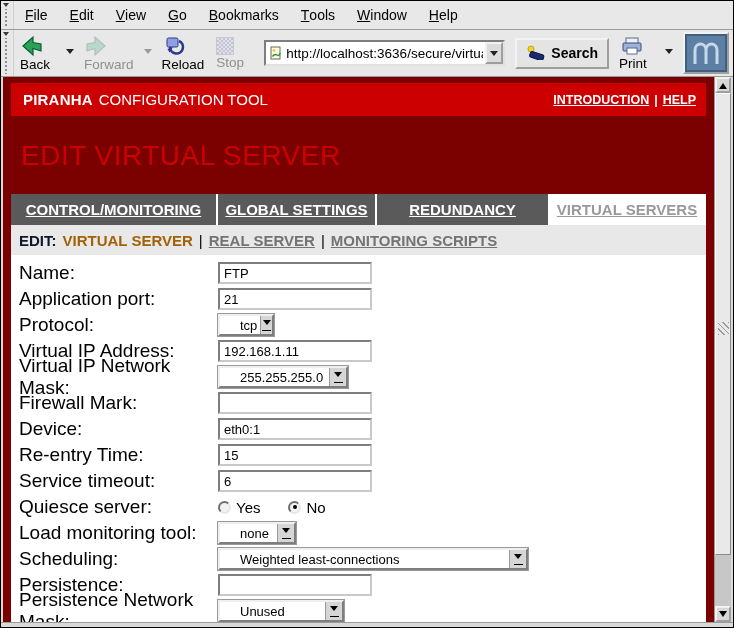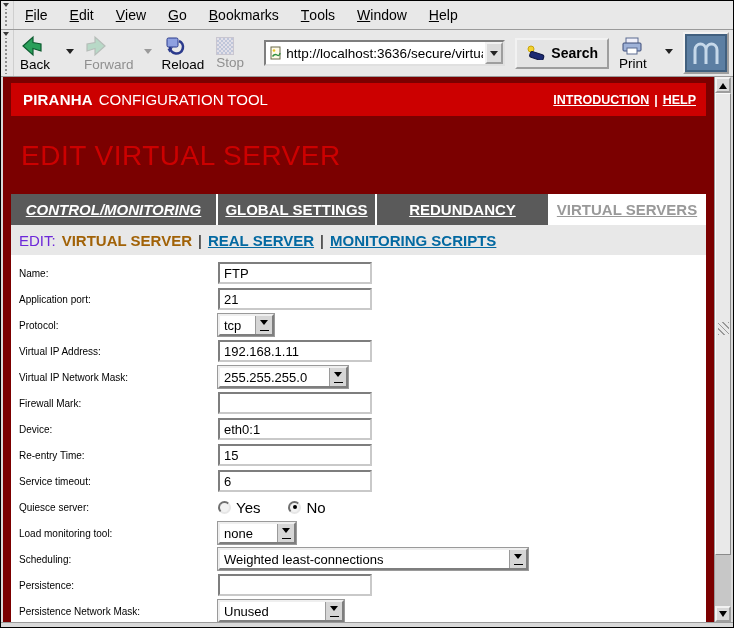--- a/index.html
+++ b/index.html
@@ -46,38 +46,38 @@
   .brandbar .strong { font-weight:bold; letter-spacing:.2px; }
   .brand-links { margin-left:auto; font-size:12.5px; font-weight:bold; display:flex; gap:5px; align-items:center; }
   .brand-links a { color:#fff; text-decoration:underline; cursor:pointer; }
 
   .page-title { color:#cc0000; font-size:28px; margin:24px 0 22px 10px; letter-spacing:.5px; }
 
   .white-block { background:#fff; }
   .tabs { display:flex; height:31px; background:#fff; }
   .tab { background:#5a5a5a; color:#fff; font-weight:bold; font-size:15px; display:flex;
          align-items:center; justify-content:center; text-decoration:underline; margin-right:2px; cursor:pointer; }
-  .tab:nth-child(1){ width:205px;font-style:italic; } .tab:nth-child(2){ width:157px; } .tab:nth-child(3){ width:171px; margin-right:0; }
+  .tab:nth-child(1){ width:205px; } .tab:nth-child(2){ width:157px; } .tab:nth-child(3){ width:171px; margin-right:0; }
   .tab.active { background:#fff; color:#999; flex:1; margin-right:0; cursor:default; }
 
   .subnav { height:30px; background:#e8e8e8; display:flex; align-items:center; padding-left:8px;
             font-size:15px; gap:6px; }
-  .subnav .prefix { color:#6d28d9; }
+  .subnav .prefix { color:#0f172a;font-weight:bold; }
   .subnav .current { color:#a16207; font-weight:bold; }
   .subnav .sep { color:#000; }
-  .subnav a { color:#0369a1; font-weight:bold; text-decoration:underline; cursor:pointer; }
+  .subnav a { color:#737373; font-weight:bold; text-decoration:underline; cursor:pointer; }
 
   .vs-form { padding-top:5px; }
   .frow { height:26px; display:flex; align-items:center; padding-left:8px; }
-  .flabel { width:199px; font-size:10px; color:#000; flex:0 0 199px; }
+  .flabel { width:199px; font-size:19px; color:#000; flex:0 0 199px; }
   .tin { width:154px; height:22px; border:2px solid; border-color:#7e7e7e #c9c9c9 #c9c9c9 #7e7e7e;
          background:#fff; font-family:"Liberation Sans",sans-serif; font-size:13px; padding:1px 4px; outline:0; }
   .combo { height:22px; display:inline-flex; align-items:stretch; background:#fff;
            border:2px solid; border-color:#efefef #7e7e7e #7e7e7e #efefef; box-shadow:0 0 0 1px #9a9a9a; }
-  .combo-text { flex:1; font-size:13px; display:flex; align-items:center; padding:0 4px; overflow:hidden; white-space:nowrap; }
+  .combo-text { flex:1; font-size:13px; display:flex; align-items:center; padding:0 20px; overflow:hidden; white-space:nowrap; }
   .combo-btn { width:17px; background:#d6d6d6; border-left:1px solid #9a9a9a;
                display:flex; flex-direction:column; align-items:center; justify-content:center; }
   .combo-btn .arr { width:0; height:0; border:4px solid transparent; border-top:5px solid #000; }
   .combo-btn .bar { width:9px; height:1px; background:#000; margin-top:1px; }
   .rgroup { display:flex; align-items:center; gap:28px; font-size:15px; }
   .ropt { display:flex; align-items:center; gap:5px; }
   .radio { width:13px; height:13px; border-radius:50%; background:#f2f2f2; display:inline-flex;
            align-items:center; justify-content:center;
            border:2px solid; border-color:#6f6f6f #e6e6e6 #e6e6e6 #6f6f6f; }
   .radio.sel::after { content:""; width:4px; height:4px; border-radius:50%; background:#000; }

